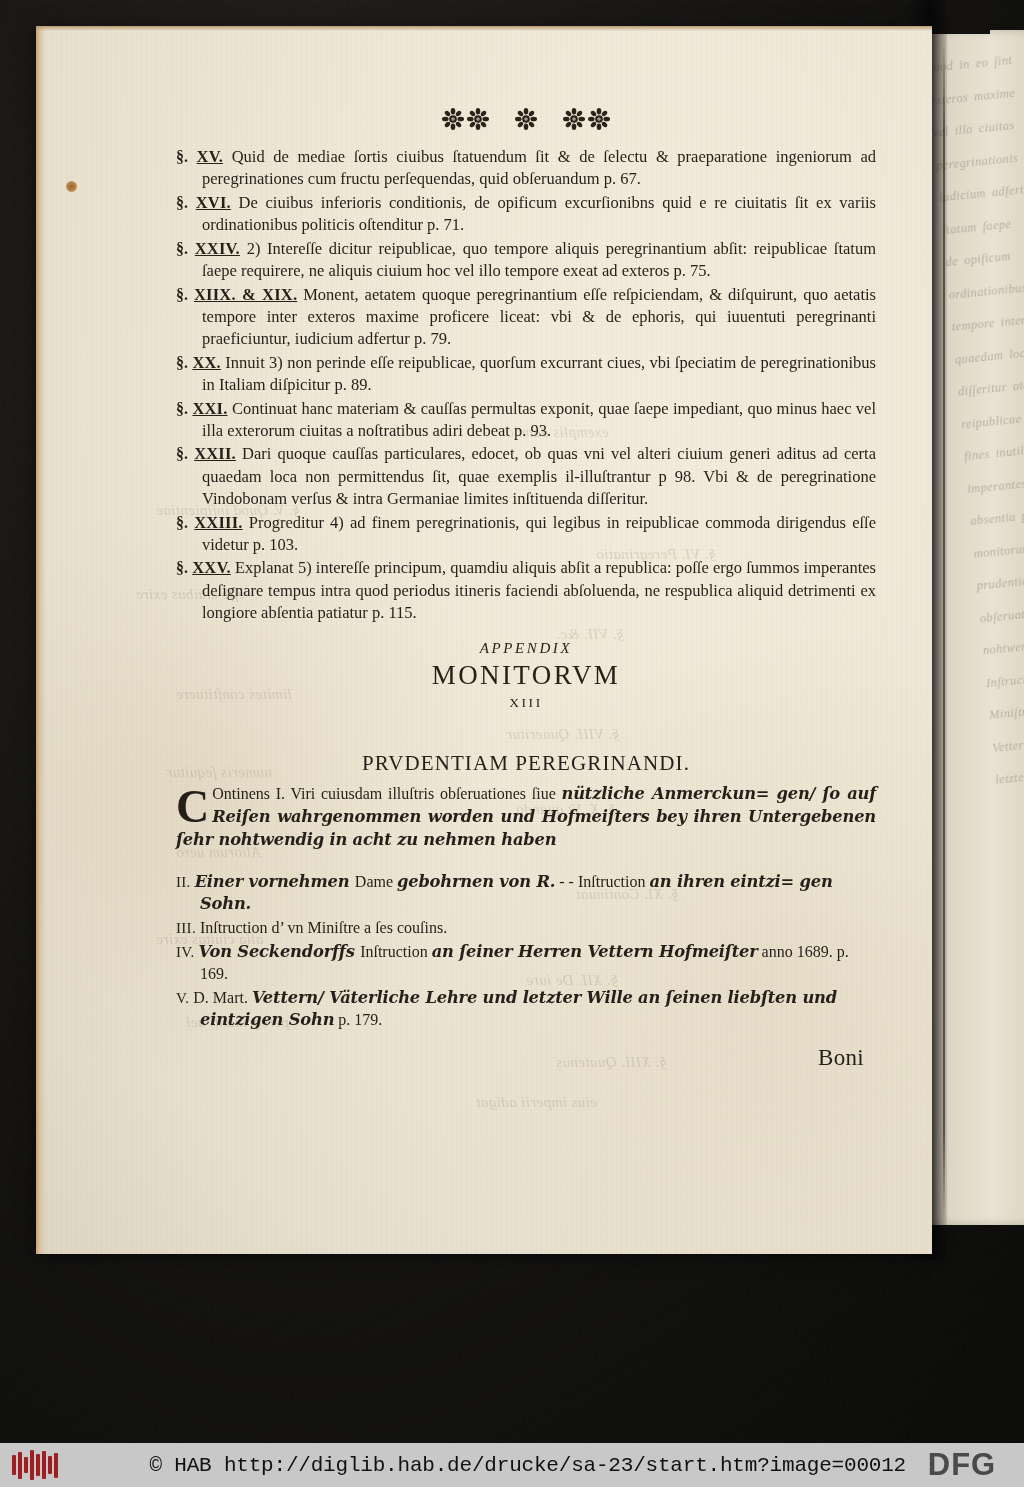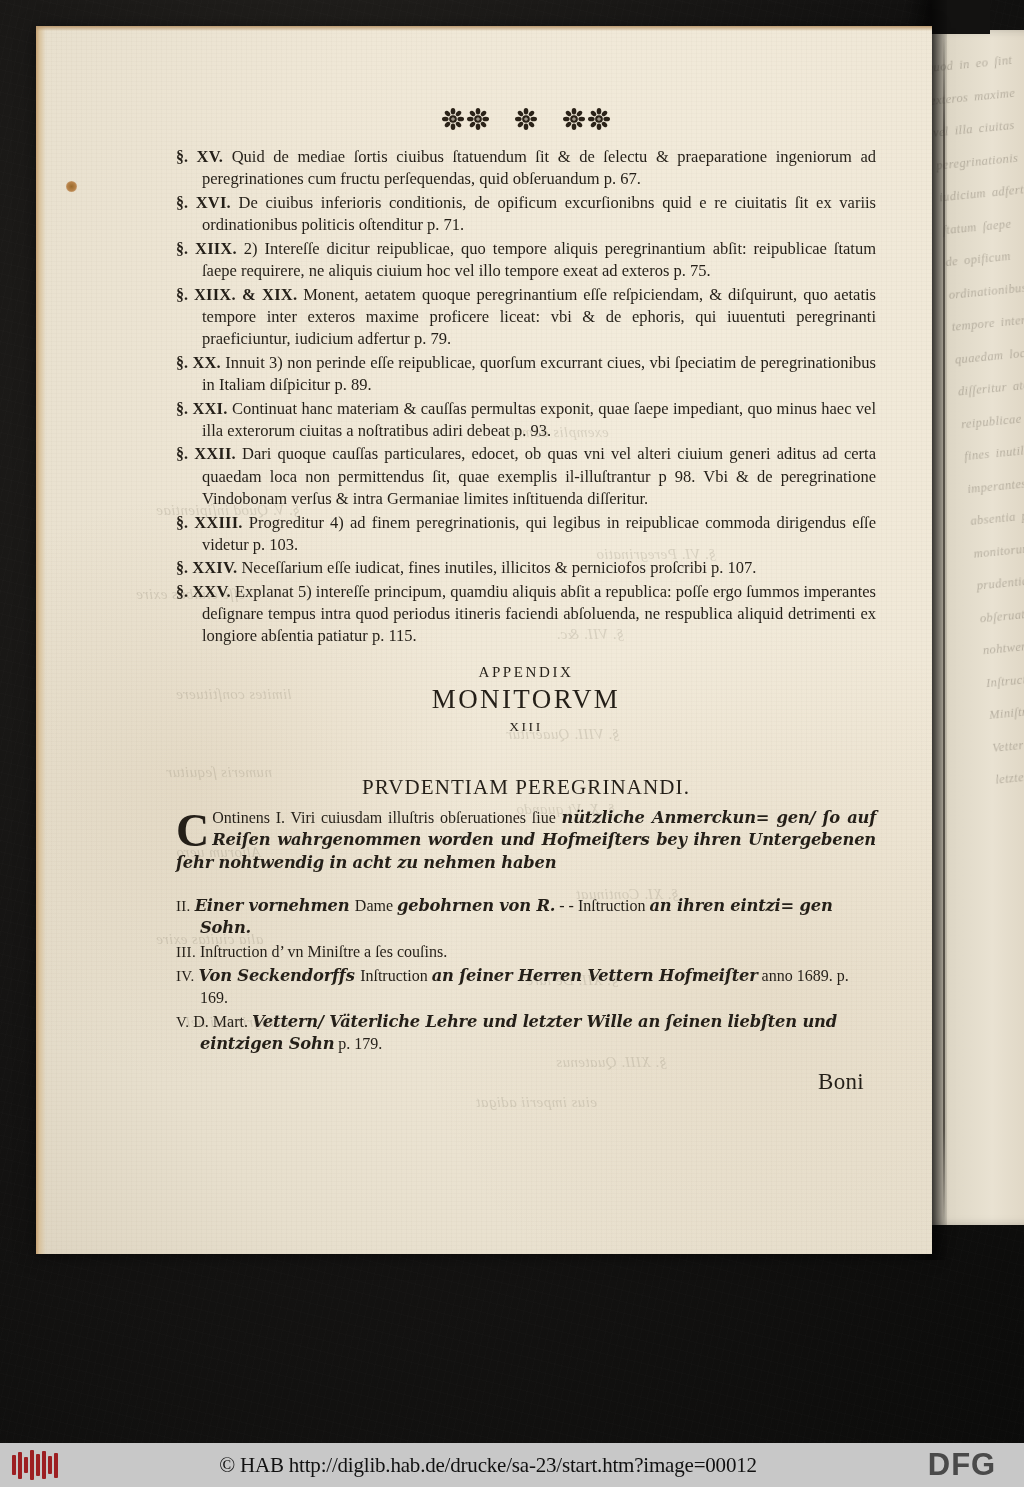--- a/index.html
+++ b/index.html
@@ -172,31 +172,33 @@
     text-align: justify;
   }
   .sect-mark {
     font-weight: bold;
     font-size: 16px;
   }
   .sect-num {
     font-variant: small-caps;
     letter-spacing: .2px;
     font-weight: 600;
+    text-decoration: underline;
   }
 
   
   #appendix-block {
     text-align: center;
     margin-top: 16px;
   }
   #appendix-word {
     font-size: 15px;
     letter-spacing: 2.6px;
     margin-bottom: 3px;
+    font-style: italic;
   }
   #monitorvm-word {
     font-size: 27px;
     letter-spacing: 2.4px;
     font-weight: 500;
     margin-bottom: 4px;
   }
   #circa-word {
     font-size: 13.5px;
     letter-spacing: 2.6px;
@@ -281,22 +283,22 @@
     gap: 2px;
     flex: none;
   }
   .hab-bar {
     width: 4px;
     background: #9d1f22;
     border-radius: 1px;
   }
   #footer-credit {
     flex: 1;
-    text-align: center;
-    font-family: Liberation Serif, serif;
+    text-align: right;
+    font-family: Liberation Mono, monospace;
     font-size: 21px;
     color: #111;
     letter-spacing: -0.2px;
     white-space: nowrap;
   }
   #dfg-logo {
     width: 112px;
     flex: none;
     text-align: center;
     font-family: "Liberation Sans", sans-serif;
@@ -438,21 +440,21 @@
         <span class="sect-num">XV.</span>
         <span>Quid de mediae ſortis ciuibus ſtatuendum ſit &amp; de ſelectu &amp; praeparatione ingeniorum ad peregrinationes cum fructu perſequendas, quid obſeruandum p. 67.</span>
       </div>
       <div class="section-entry">
         <span class="sect-mark">§.</span>
         <span class="sect-num">XVI.</span>
         <span>De ciuibus inferioris conditionis, de opificum excurſionibns quid e re ciuitatis ſit ex variis ordinationibus politicis oſtenditur p. 71.</span>
       </div>
       <div class="section-entry">
         <span class="sect-mark">§.</span>
-        <span class="sect-num">XIIX.</span>
+        <span class="sect-num">XXIV.</span>
         <span>2) Intereſſe dicitur reipublicae, quo tempore aliquis peregrinantium abſit: reipublicae ſtatum ſaepe requirere, ne aliquis ciuium hoc vel illo tempore exeat ad exteros p. 75.</span>
       </div>
       <div class="section-entry">
         <span class="sect-mark">§.</span>
         <span class="sect-num">XIIX. &amp; XIX.</span>
         <span>Monent, aetatem quoque peregrinantium eſſe reſpiciendam, &amp; diſquirunt, quo aetatis tempore inter exteros maxime proficere liceat: vbi &amp; de ephoris, qui iuuentuti peregrinanti praeficiuntur, iudicium adfertur p. 79.</span>
       </div>
       <div class="section-entry">
         <span class="sect-mark">§.</span>
         <span class="sect-num">XX.</span>
@@ -465,25 +467,20 @@
       </div>
       <div class="section-entry">
         <span class="sect-mark">§.</span>
         <span class="sect-num">XXII.</span>
         <span>Dari quoque cauſſas particulares, edocet, ob quas vni vel alteri ciuium generi aditus ad certa quaedam loca non permittendus ſit, quae exemplis il-illuſtrantur p 98.    Vbi &amp; de peregrinatione Vindobonam verſus &amp; intra Germaniae limites inſtituenda diſſeritur.</span>
       </div>
       <div class="section-entry">
         <span class="sect-mark">§.</span>
         <span class="sect-num">XXIII.</span>
         <span>Progreditur 4) ad finem peregrinationis, qui legibus in reipublicae commoda dirigendus eſſe videtur p. 103.</span>
-      </div>
-      <div class="section-entry">
-        <span class="sect-mark">§.</span>
-        <span class="sect-num">XXIV.</span>
-        <span>Neceſſarium eſſe iudicat, fines inutiles, illicitos &amp; perniciofos proſcribi p. 107.</span>
       </div>
       <div class="section-entry">
         <span class="sect-mark">§.</span>
         <span class="sect-num">XXV.</span>
         <span>Explanat 5) intereſſe principum, quamdiu aliquis abſit a republica: poſſe ergo ſummos imperantes deſignare tempus intra quod periodus itineris faciendi abſoluenda, ne respublica aliquid detrimenti ex longiore abſentia patiatur p. 115.</span>
       </div>
     </div>
 
     <div id="appendix-block">
       <div id="appendix-word">APPENDIX</div>

